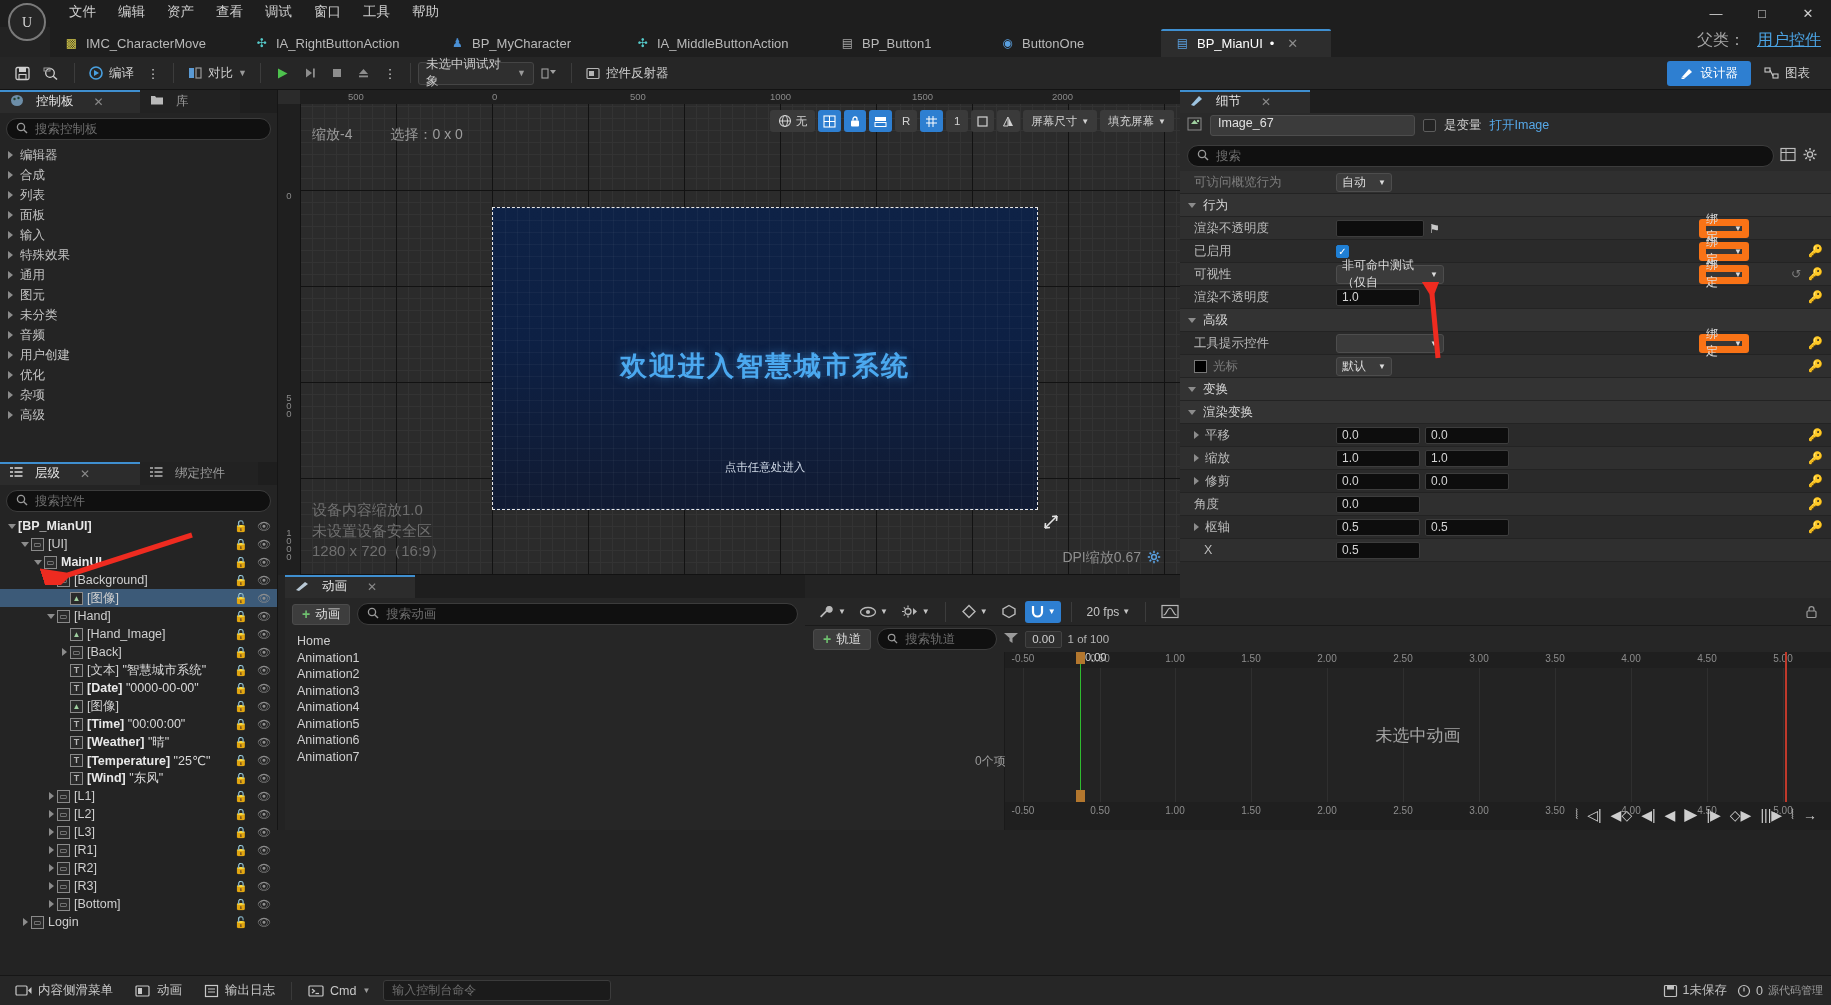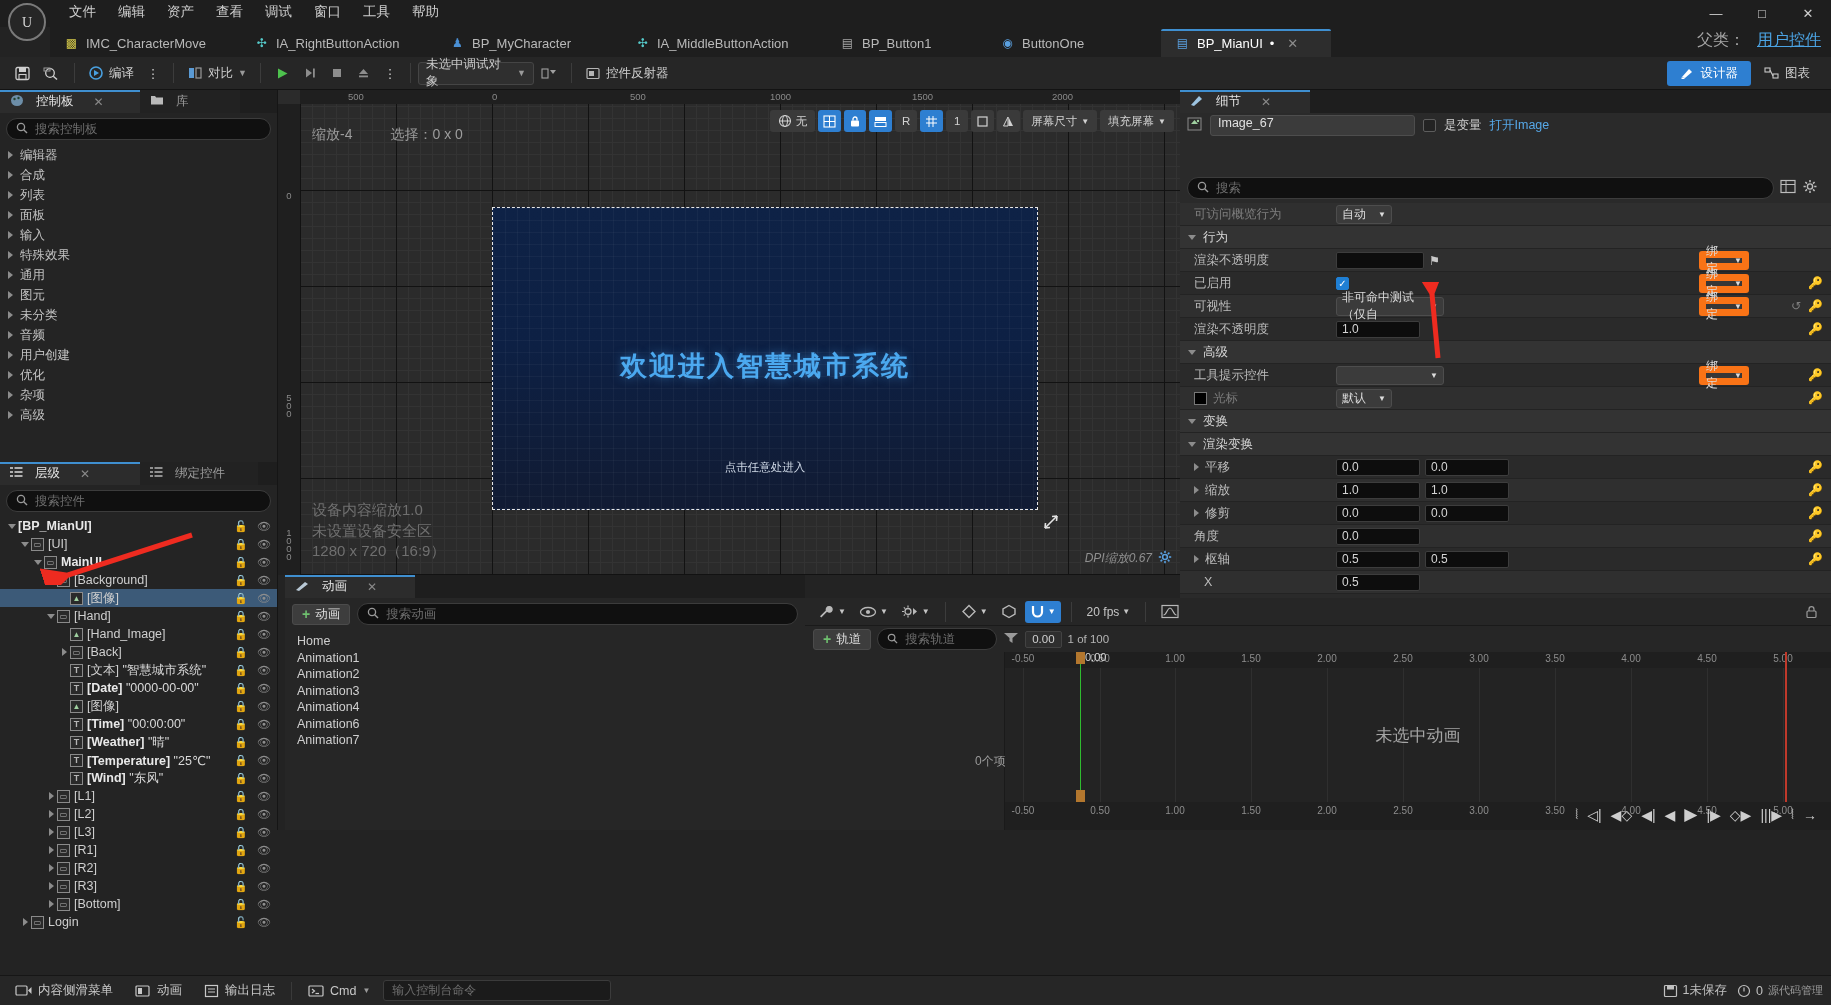--- a/index.html
+++ b/index.html
@@ -147,21 +147,21 @@
       #2b2b2b;
   }
   .canvas-major {
     position: absolute; inset: 0;
     background:
       repeating-linear-gradient(0deg, #121212 0 1px, transparent 1px 96px),
       repeating-linear-gradient(90deg, #121212 0 1px, transparent 1px 96px);
   }
   .vp-topleft { position: absolute; left: 12px; top: 22px; font-size: 14px; color: #9d9d9d; display:flex; gap: 38px; }
   .vp-bottomleft { position: absolute; left: 12px; bottom: 14px; font-size: 15px; color: #6f6f6f; line-height: 1.35; }
-  .vp-bottomright { position: absolute; right: 8px; bottom: 8px; font-size: 12px; color: #8f8f8f; display:flex; align-items:center; gap:6px;font-style:italic; }
+  .vp-bottomright { position: absolute; right: 19px; bottom: 8px; font-size: 14px; color: #8f8f8f; display:flex; align-items:center; gap:6px; }
   .vp-toolrow {
     position: absolute; right: 6px; top: 20px; display: flex; align-items: center; gap: 3px; z-index: 6;
   }
   .vtb {
     height: 22px; min-width: 22px; padding: 0 5px; border-radius: 3px; background: #3a3a3a;
     display: flex; align-items: center; justify-content: center; gap: 4px;
     font-size: 11.5px; color: #d2d2d2;
   }
   .vtb.on { background: #2e7fd1; color: #fff; }
   .vtb.wide { padding: 0 8px; }
@@ -193,21 +193,21 @@
   .det-name-box {
     flex: 1; height: 21px; background: #3b3b3b; border: 1px solid #4d4d4d; border-radius: 3px;
     display: flex; padding: 0 7px; font-size: 12.5px; color: #e0e0e0; max-width: 205px;
   }
   .chk {
     width: 13px; height: 13px; border: 1px solid #5d5d5d; background: #232323; border-radius: 2px;
     display: inline-flex; align-items: center; justify-content: center;
   }
   .chk.on { background: #1f7fd4; border-color: #1f7fd4; color: #fff; font-size: 10px; }
   .det-link { color: #56a8e8; font-size: 12.5px; }
-  .det-search-row { display: flex; align-items: center; gap: 6px; padding: 0 7px; margin-top: 32px; }
+  .det-search-row { display: flex; align-items: center; gap: 6px; padding: 0 7px; }
   .det-search-row .searchbar { flex: 1; margin: 4px 0; }
   .prow {
     display: flex; align-items: center; height: 23px; border-bottom: 1px solid #232323;
     font-size: 12.5px;
   }
   .prow.alt { background: #2f2f2f; }
   .prow.cat { background: #333333; color: #d8d8d8; padding-left: 8px; gap: 7px; }
   .pname { width: 152px; flex: 0 0 152px; padding-left: 14px; color: #bcbcbc; display:flex; align-items:center; gap:6px; }
   .pname.dim { color: #7e7e7e; }
   .pname.indent { padding-left: 24px; }
@@ -1227,20 +1227,21 @@
         </span>
         <input placeholder="搜索动画" style="">
       </div>
     </div>
     <div class="anim-list" id="anim-list">
         <div class="anim-item">Home</div>
         <div class="anim-item">Animation1</div>
         <div class="anim-item">Animation2</div>
         <div class="anim-item">Animation3</div>
         <div class="anim-item">Animation4</div>
+        <div class="anim-item">Animation5</div>
         <div class="anim-item">Animation6</div>
         <div class="anim-item">Animation7</div>
       </div>
   </div>
 
   <div class="panel" id="sequencer">
     <div class="seq-toolbar">
       <div class="seq-tb">
         <svg width="17" height="15" viewBox="0 0 17 15">
             <path d="M11 2 a3.4 3.4 0 0 0-3.2 4.5 L2 12.2 l1.3 1.3 L9 7.8 A3.4 3.4 0 1 0 11 2 Z" fill="#b8b8b8"></path>

